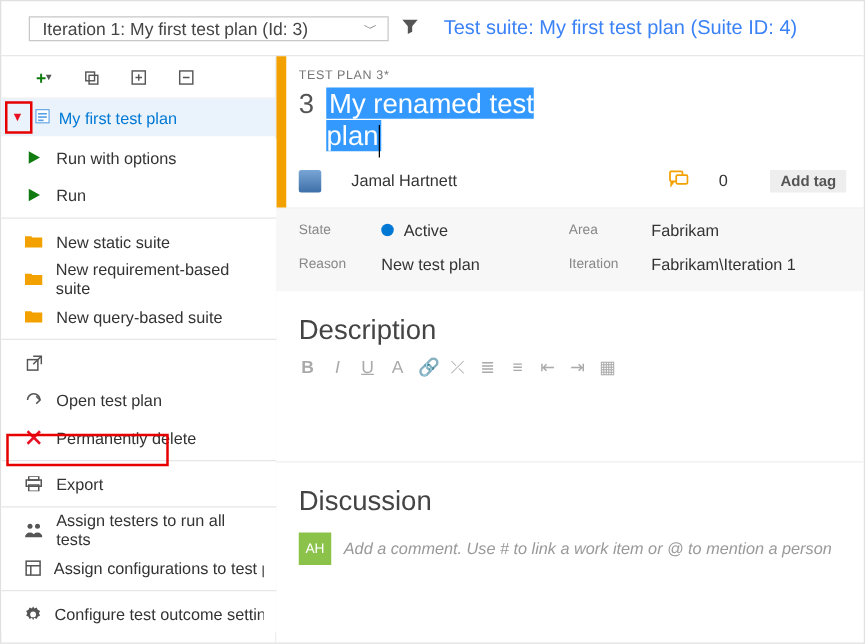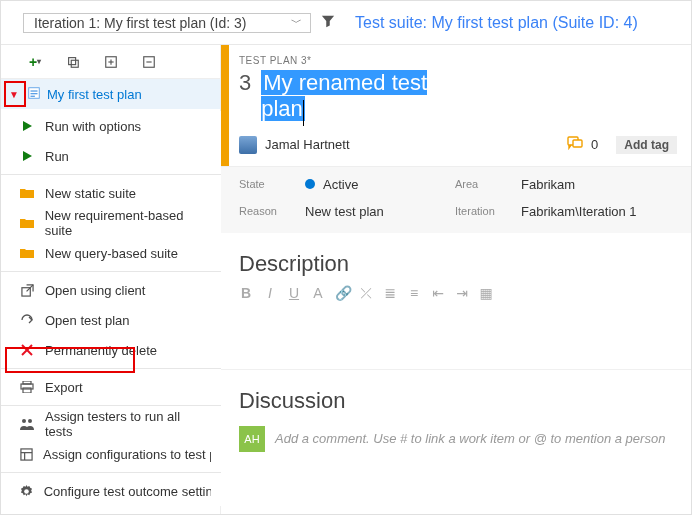--- a/index.html
+++ b/index.html
@@ -30,21 +30,21 @@
   .right-col { flex: 1; display: flex; flex-direction: column; }
   .detail-header { display: flex; border-bottom: 1px solid #eee; }
   .orange-bar { width: 8px; background: #f2a100; }
   .detail-head-content { flex:1; padding: 10px 14px 12px 10px; }
   .tp-small { font-size: 10px; letter-spacing: 0.5px; color: #777; }
   .title-row { display: flex; align-items: baseline; gap: 10px; margin-top: 4px; }
   .title-id { font-size: 22px; color: #555; }
   .title-sel { background: #3399ff; color: #fff; font-size: 22px; padding: 0 2px; }
   .caret-in { display:inline-block; width:1px; height:26px; background:#000; vertical-align:middle; margin-left:-2px; }
 
-  .meta-row { display: flex; align-items: center; margin-top: 10px; gap: 8px; }
+  .meta-row { display: flex; align-items: center; margin-top: 10px; gap: 24px; }
   .avatar { width: 18px; height: 18px; background: linear-gradient(#7aa6d6,#3d6fa8); border-radius:2px; }
   .meta-spacer { flex:1; }
   .chat-ic { color:#f2a100; }
   .addtag { background:#eee; padding:2px 8px; font-size:12px; color:#555;font-weight:bold; }
 
   .fields { background:#f7f7f7; padding:10px 14px 14px 18px; display:grid; grid-template-columns: 66px 150px 66px 1fr; row-gap:12px; align-items:center; font-size:13px; }
   .fld-label { font-size:11px; color:#888; }
   .state-dot { width:10px; height:10px; border-radius:50%; background:#0078d4; display:inline-block; margin-right:8px; }
 
   .section-h { font-size:22px; color:#444; padding: 18px 0 6px 18px; }
@@ -154,21 +154,20 @@
       </div>
       <div class="menu-sep"></div>
       <div class="menu-item">
         <span class="mic">
             <svg width="13" height="13" viewBox="0 0 14 14" fill="none" stroke="#555" stroke-width="1.3">
               <rect x="1" y="4" width="9" height="9"></rect>
               <path d="M6 1h7v7"></path>
               <path d="M13 1L6 8"></path>
             </svg>
           </span>
-        <span>Open using client</span>
       </div>
       <div class="menu-item">
         <span class="mic">
             <svg width="14" height="12" viewBox="0 0 14 12" fill="none" stroke="#555" stroke-width="1.3">
               <path d="M2 6a5 5 0 0 1 10 0"></path>
               <path d="M9 3l3 3-3 3" fill="none"></path>
             </svg>
           </span>
         <span>Open test plan</span>
       </div>

